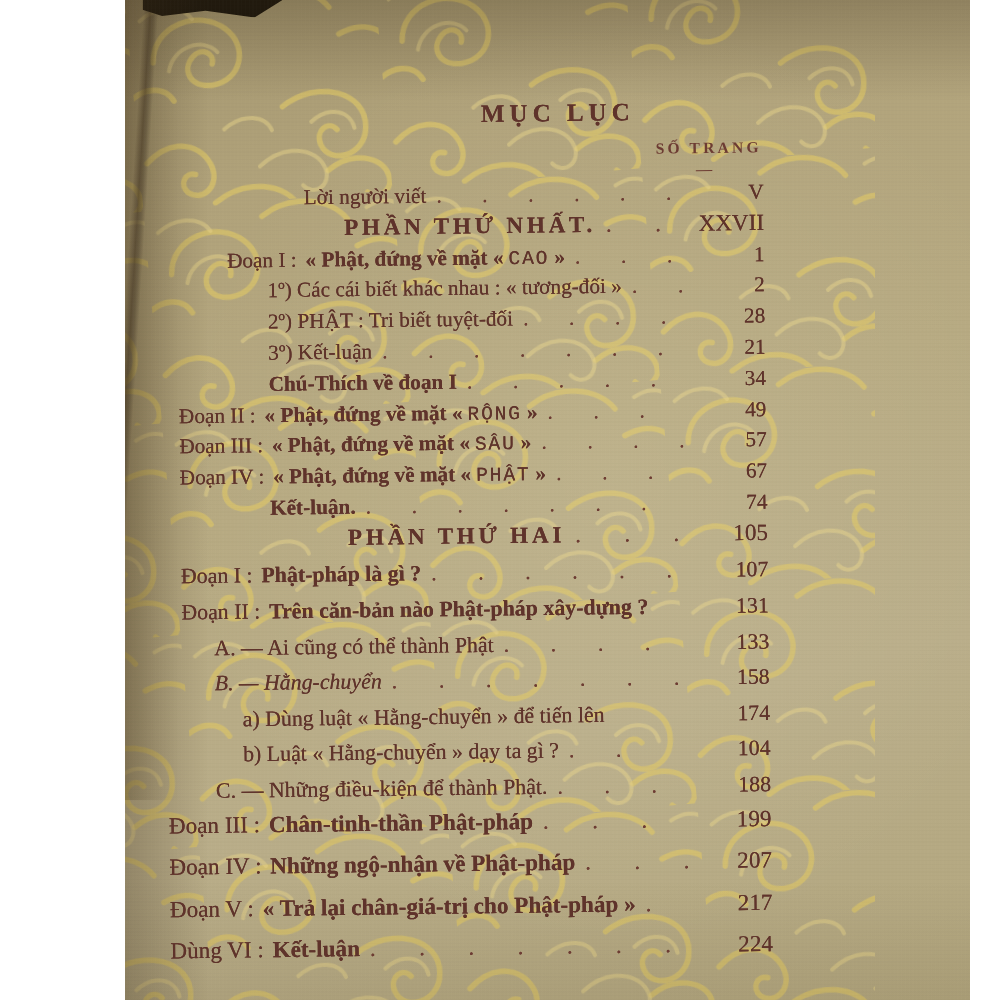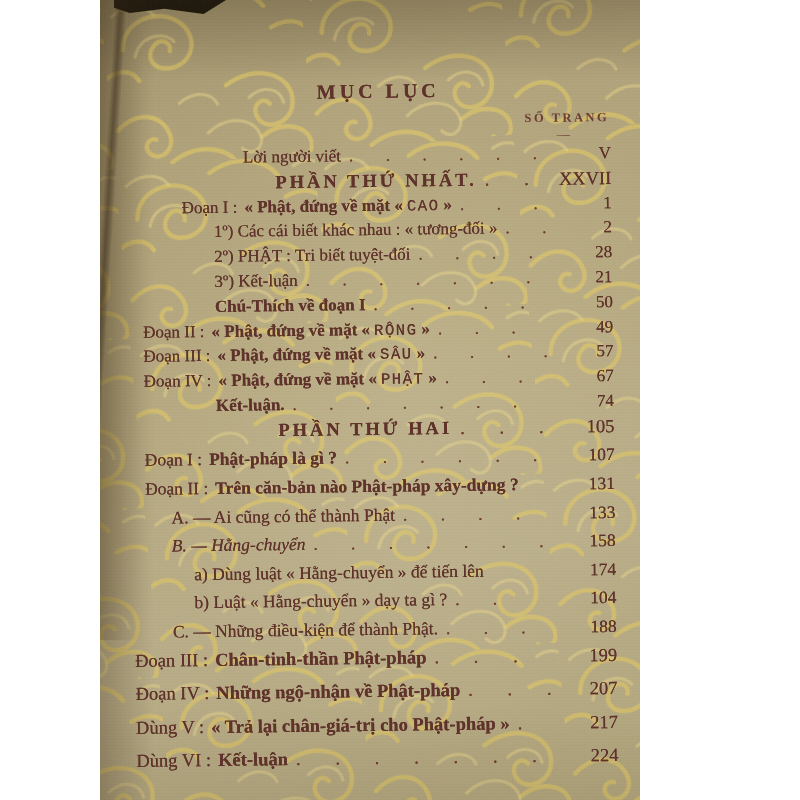--- a/index.html
+++ b/index.html
@@ -2,21 +2,21 @@
 <html style="--margin: #ffffff; --paper: #b2a47c; --paper_light: #bcae89; --paper_dark: #a3956e; --swirl: #d8c268; --swirl_light: #e5d287; --ink: #5f332b; --ink_soft: #6d3c33; --gutter: #3e2f1e; --backdrop: #171209;"><head>
 <meta charset="utf-8">
 <style>
   html,body{margin:0;padding:0;}
   body{
     width:800px;height:800px;position:relative;overflow:hidden;
     background:var(--margin,#ffffff);
     font-family:"Liberation Serif","DejaVu Serif",serif;
   }
   .photo{
-    position:absolute;left:100px;top:0;width:540px;height:800px;overflow:hidden;
+    position:absolute;left:100px;top:0;width:676px;height:800px;overflow:hidden;
     background:linear-gradient(165deg,#a3956e 0%,#b0a27a 18%,#b6a981 45%,#b9ad89 70%,#b2a67e 100%);
   }
   .photo svg.bg{position:absolute;left:0;top:0;display:block;}
   
   .shade{
     position:absolute;inset:0;pointer-events:none;
     background:
       linear-gradient(180deg,rgba(62,48,28,.28) 0%,rgba(62,48,28,0) 10%),
       linear-gradient(90deg,rgba(58,44,26,.30) 0%,rgba(58,44,26,0) 10%),
       radial-gradient(ellipse at 58% 48%,rgba(255,250,225,.10) 0%,rgba(0,0,0,0) 65%),
@@ -188,21 +188,21 @@
     <span class="suffix"></span>
     <span class="leader">.      .      .      .      .      .      .      .      .</span>
     <span class="pagenum">21</span>
   </div>
         <div class="row lvl-5 bold">
     <span class="prefix"></span>
     <span class="label">Chú-Thích về đoạn I</span>
     <span class="caps"></span>
     <span class="suffix"></span>
     <span class="leader">.      .      .      .      .      .      .      .</span>
-    <span class="pagenum">50</span>
+    <span class="pagenum">34</span>
   </div>
         <div class="row lvl-1 bold">
     <span class="prefix">Đoạn II :</span>
     <span class="label">« Phật, đứng về mặt «</span>
     <span class="caps">RỘNG</span>
     <span class="suffix">»</span>
     <span class="leader">.      .      .</span>
     <span class="pagenum">49</span>
   </div>
         <div class="row lvl-1 bold">
@@ -303,21 +303,21 @@
   </div>
         <div class="row lvl-0 bold">
     <span class="prefix">Đoạn IV :</span>
     <span class="label">Những ngộ-nhận về Phật-pháp</span>
     <span class="caps"></span>
     <span class="suffix"></span>
     <span class="leader">.      .      .</span>
     <span class="pagenum">207</span>
   </div>
         <div class="row lvl-0 bold">
-    <span class="prefix">Dùng V :</span>
+    <span class="prefix">Đoạn V :</span>
     <span class="label">« Trả lại chân-giá-trị cho Phật-pháp »</span>
     <span class="caps"></span>
     <span class="suffix"></span>
     <span class="leader">.</span>
     <span class="pagenum">217</span>
   </div>
         <div class="row lvl-0 bold">
     <span class="prefix">Dùng VI :</span>
     <span class="label">Kết-luận</span>
     <span class="caps"></span>

